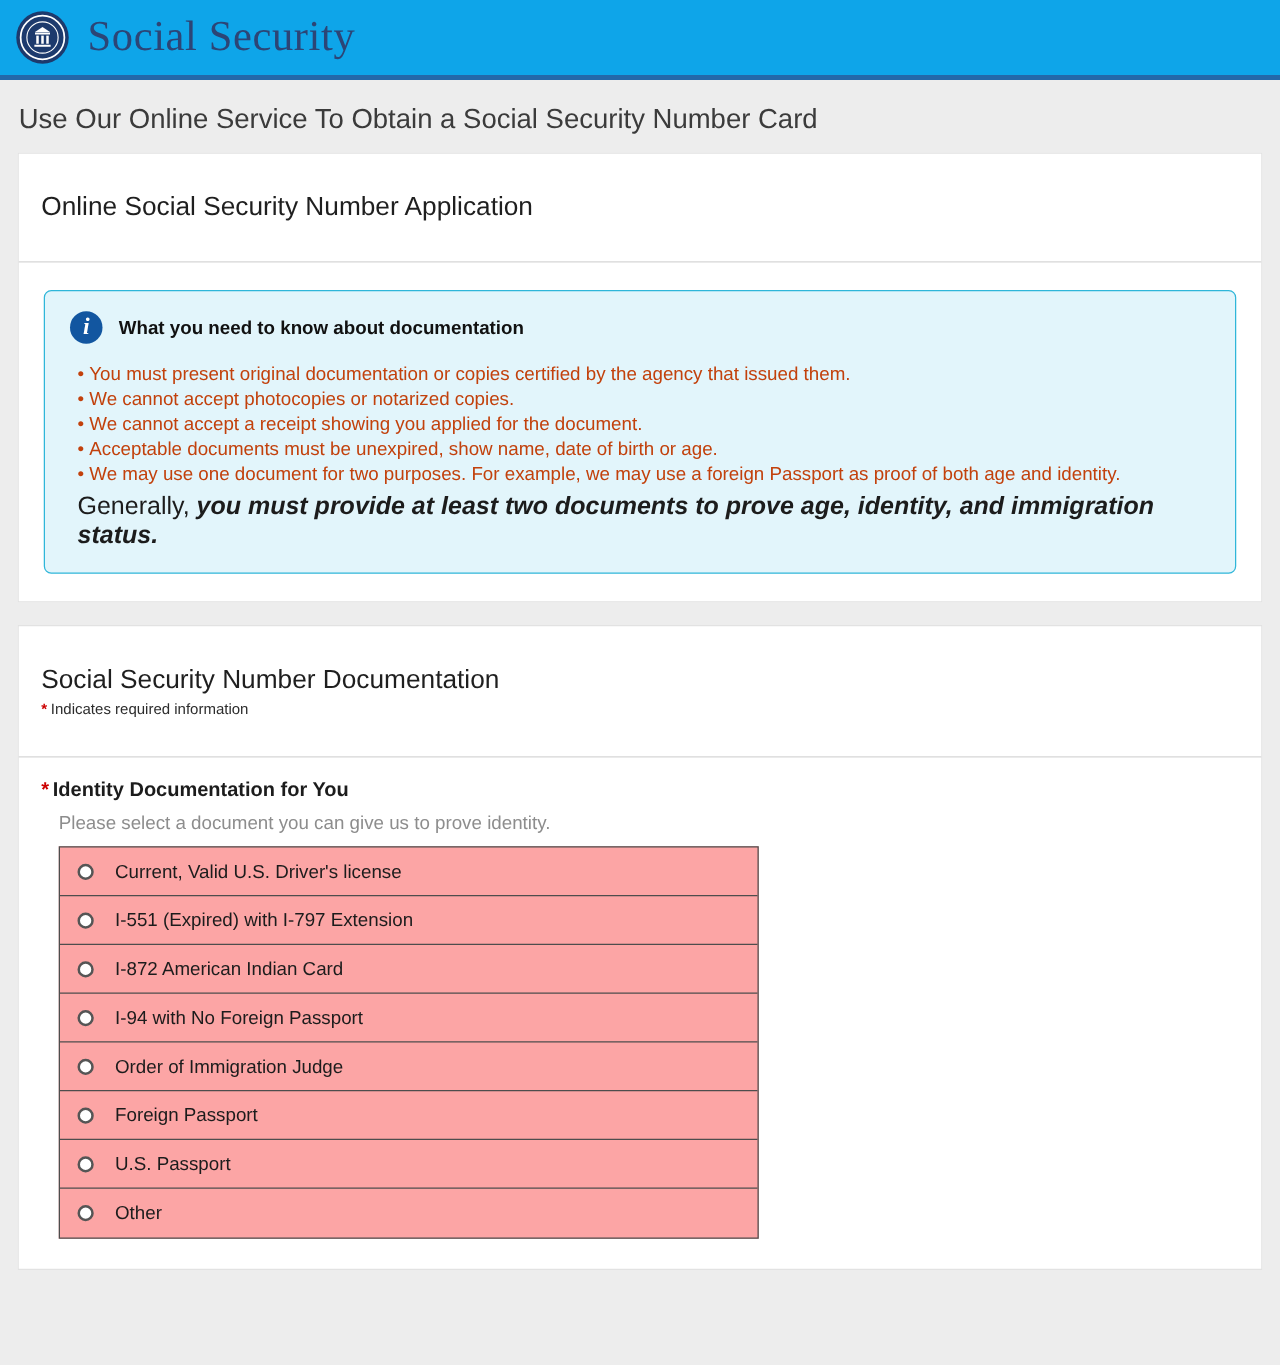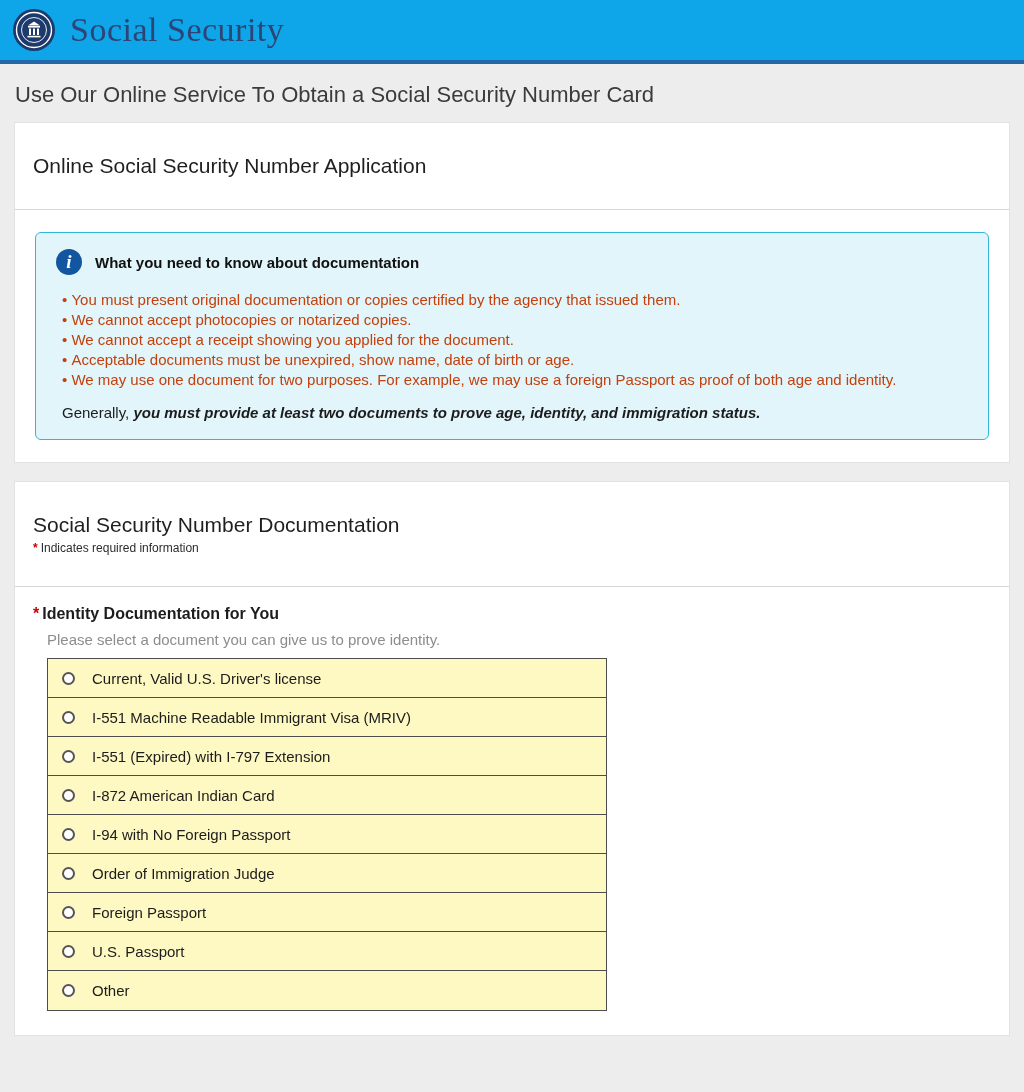--- a/index.html
+++ b/index.html
@@ -99,42 +99,42 @@
     margin: 16px 0 0 6px;
     padding: 0;
   }
   .info-bullets li {
     font-size: 15px;
     color: #c2410c;
     margin: 3px 0;
   }
   .info-bullets li::before { content: "\2022\00a0"; }
   .info-note {
-    margin: 16px 0 0 6px;
-    font-size: 15px;
+    margin: 6px 0 0 6px;
+    font-size: 20px;
     color: #1c1c1c;
   }
   .note-em { font-weight: bold; font-style: italic; }
 
   
   .card-body { padding: 18px 18px 24px 18px; }
   .section-label {
     font-size: 16px;
     font-weight: bold;
     color: #1c1c1c;
   }
   .section-helper {
     font-size: 15px;
     color: #8d8d8d;
     margin: 8px 0 10px 14px;
   }
   .opt-table {
     width: 560px;
     border: 1px solid #4d4d4d;
-    background: #fef9c3;
+    background: #fca5a5;
     margin-left: 14px;
   }
   .opt-row {
     display: flex;
     align-items: center;
     height: 39px;
     padding: 0 14px;
     border-bottom: 1px solid #4d4d4d;
     cursor: pointer;
   }
@@ -207,24 +207,20 @@
     </div>
     <div class="section-helper">Please select a document you can give us to prove identity.</div>
 
     <div class="opt-table">
       <div class="opt-row">
         <span class="radio"></span>
         <span class="opt-label">Current, Valid U.S. Driver's license</span>
       </div>
       <div class="opt-row">
         <span class="radio"></span>
-        <span class="opt-label">I-551 Machine Readable Immigrant Visa (MRIV)</span>
-      </div>
-      <div class="opt-row">
-        <span class="radio"></span>
         <span class="opt-label">I-551 (Expired) with I-797 Extension</span>
       </div>
       <div class="opt-row">
         <span class="radio"></span>
         <span class="opt-label">I-872 American Indian Card</span>
       </div>
       <div class="opt-row">
         <span class="radio"></span>
         <span class="opt-label">I-94 with No Foreign Passport</span>
       </div>

